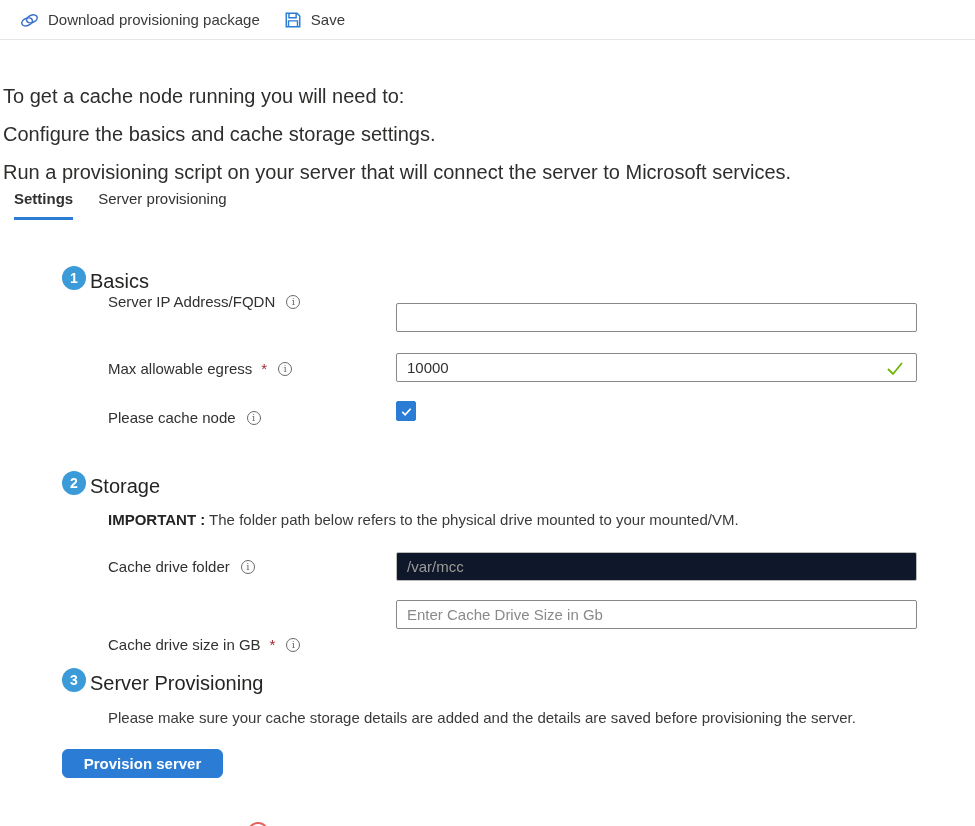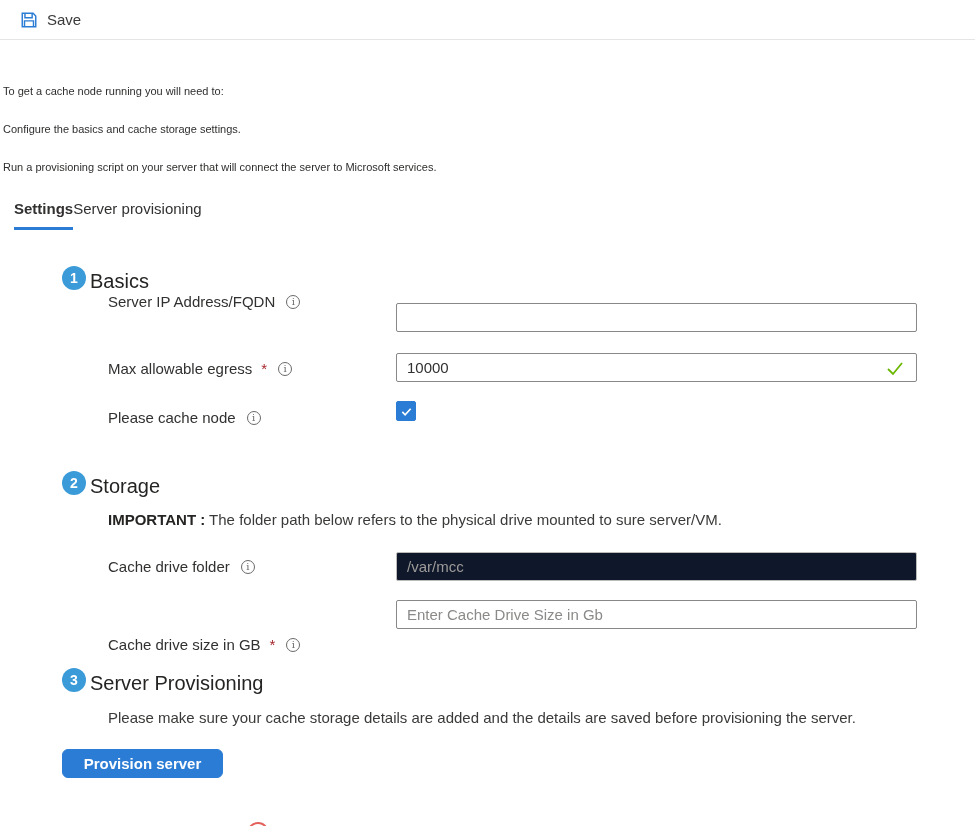--- a/index.html
+++ b/index.html
@@ -22,24 +22,24 @@
   }
   .toolbar-btn {
     display: flex; align-items: center; gap: 9px;
     height: 40px; cursor: pointer;
     font-size: 15px; color: #3b3a39;
   }
   .toolbar-btn + .toolbar-btn { margin-left: 24px; }
   .toolbar-btn svg { display: block; }
 
   
-  .intro-line { position: absolute; left: 3px; font-size: 11px; color: #2f2e2d; }
-
-  
-  .tabs { position: absolute; left: 14px; top: 200px; display: flex; }
+  .intro-line { position: absolute; left: 3px; font-size: 20px; color: #2f2e2d; }
+
+  
+  .tabs { position: absolute; left: 14px; top: 190px; display: flex; gap: 25px; }
   .tab {
     font-size: 15px; color: #323130; cursor: pointer;
     padding-bottom: 10px; border-bottom: 3px solid transparent;
   }
   .tab.active { font-weight: 700; border-bottom-color: #2b7cd4; }
 
   
   .step-circle {
     position: absolute; width: 24px; height: 24px; border-radius: 50%;
     background: #3b9bd8; color: #ffffff;
@@ -104,20 +104,29 @@
   .red-arc {
     position: absolute; left: 247px; top: 822px;
     width: 22px; height: 22px; border-radius: 50%;
     border: 2.5px solid #e4605b; background: transparent;
   }
 </style>
 </head>
 <body>
 
 <div class="toolbar">
+  <div class="toolbar-btn">
+    <span>
+      <svg width="19" height="16" viewBox="0 0 24 20" fill="none" stroke="#3f74c9" stroke-width="2">
+        <ellipse cx="9" cy="12.5" rx="7" ry="4.6" transform="rotate(-22 9 12.5)"></ellipse>
+        <ellipse cx="15" cy="8.5" rx="7" ry="4.6" transform="rotate(-22 15 8.5)"></ellipse>
+      </svg>
+    </span>
+    <span>Download provisioning package</span>
+  </div>
   <div class="toolbar-btn">
     <span>
       <svg width="18" height="18" viewBox="0 0 20 20" fill="none" stroke="#2b7cd4" stroke-width="1.6">
         <path d="M2.5 2.5 h12 l3 3 v12 h-15 z"></path>
         <path d="M5.5 2.5 v5 h8 v-5"></path>
         <path d="M5 17.5 v-6.5 h10 v6.5"></path>
       </svg>
     </span>
     <span>Save</span>
   </div>
@@ -160,21 +169,21 @@
 <div class="checkbox" style="top:401px">
   <svg width="13" height="13" viewBox="0 0 14 14" fill="none" stroke="#ffffff" stroke-width="1.8">
     <path d="M2.5 7.5 l3 3 L11.5 4"></path>
   </svg>
 </div>
 
 <div class="step-circle" style="left:62px; top:471px">2</div>
 <div class="section-title" style="top:475px">Storage</div>
 
 <div class="note-text" style="top:511px">
-  <span class="note-bold">IMPORTANT :</span><span> The folder path below refers to the physical drive mounted to sure server/VM.</span>
+  <span class="note-bold">IMPORTANT :</span><span> The folder path below refers to the physical drive mounted to your mounted/VM.</span>
 </div>
 
 <div class="row-label" style="top:558px">
   <span>Cache drive folder</span>
   <span class="info-icon">i</span>
 </div>
 <input class="text-input disabled" style="top: 552px;" type="text" disabled="" placeholder="/var/mcc">
 
 <div class="row-label" style="top:636px">
   <span>Cache drive size in GB</span>

